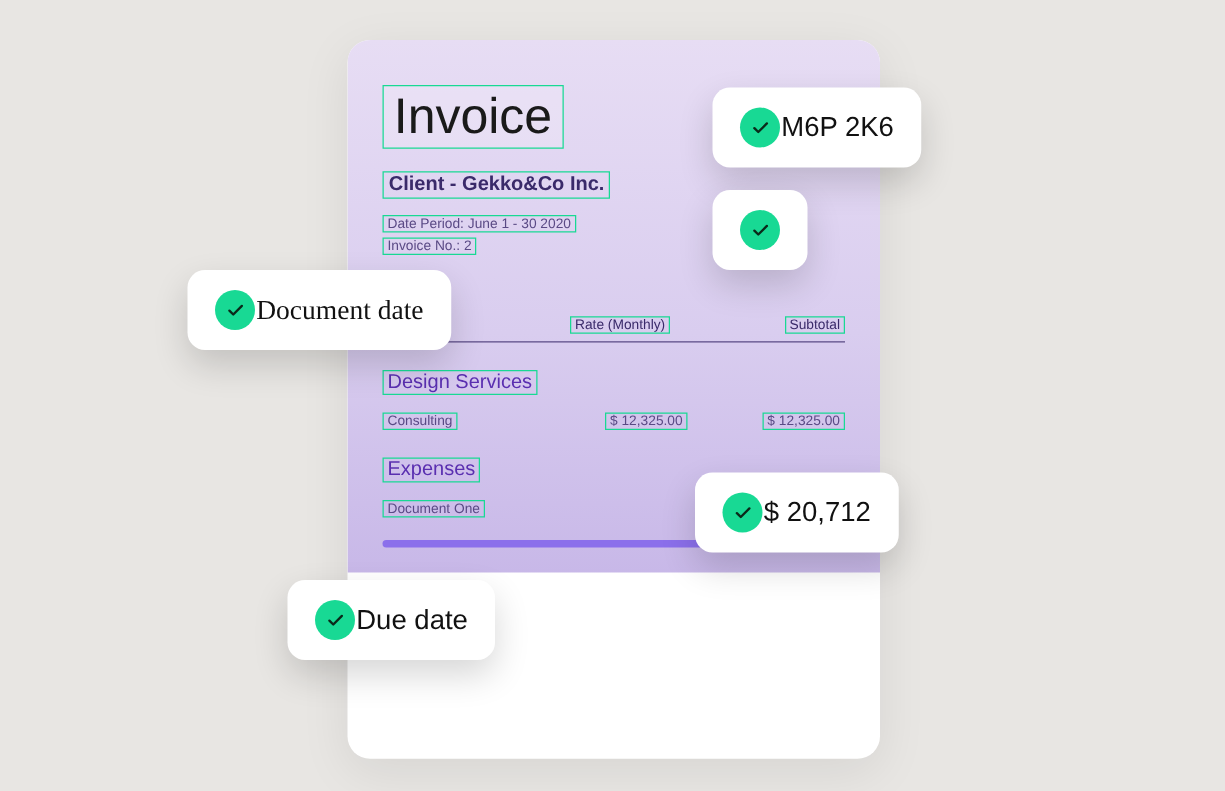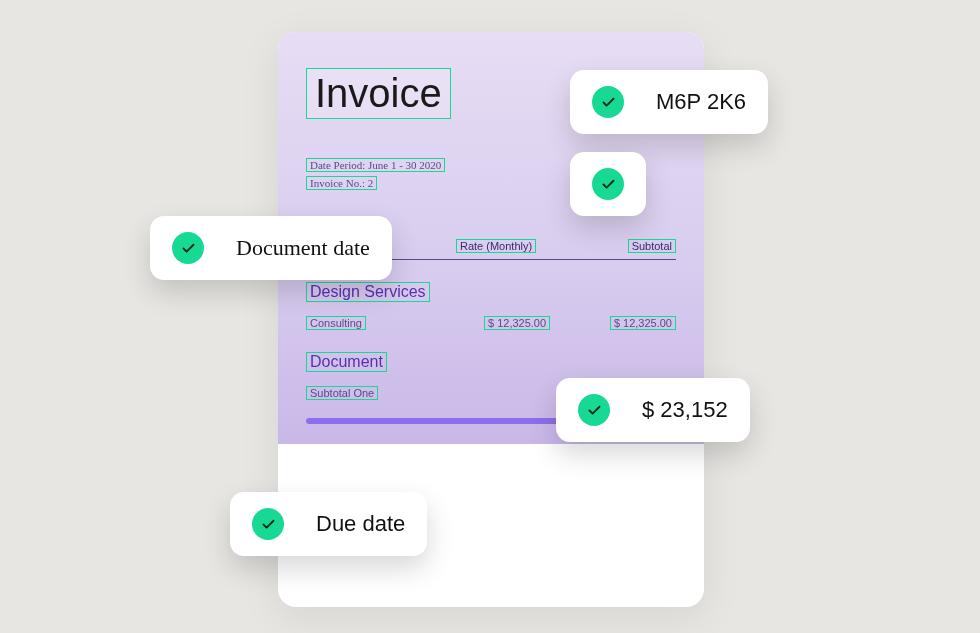--- a/index.html
+++ b/index.html
@@ -50,21 +50,20 @@
       padding: 1px 4px;
       margin-bottom: 10px;
     }
     .meta-row {
       font-size: 11px;
       color: #5a4a85;
       border: 1px solid #18d994;
       display: inline-block;
       padding: 0px 3px;
       margin-bottom: 0;
-      font-family: Liberation Serif, serif;
     }
     .table-head {
       display: flex;
       justify-content: flex-start;
       border-bottom: 1px solid #5a4a85;
       padding-bottom: 6px;
       margin-top: 48px;
       font-size: 11px;
       color: #3a2a6a;
     }
@@ -145,21 +144,21 @@
 
     
     .chip {
       position: absolute;
       background: #ffffff;
       border-radius: 14px;
       box-shadow: 0 12px 28px rgba(0,0,0,0.16);
       display: flex;
       align-items: center;
       padding: 16px 22px;
-      gap: 32px;
+      gap: 1px;
     }
     .chip .check-icon {
       width: 32px;
       height: 32px;
       border-radius: 50%;
       background: #18d994;
       display: flex;
       align-items: center;
       justify-content: center;
       flex-shrink: 0;
@@ -172,49 +171,49 @@
       font-size: 22px;
       font-weight: 500;
       color: #111;
       white-space: nowrap;
     }
 
     .chip-docdate { left: 150px; top: 216px; font-family: Liberation Serif, serif; }
     .chip-m6p     { left: 570px; top: 70px; }
     .chip-gekko   { left: 570px; top: 152px; }
     .chip-amount  { left: 556px; top: 378px; }
-    .chip-duedate { left: 230px; top: 492px; }
+    .chip-duedate { left: 230px; top: 464px; }
   </style>
 </head>
 <body>
 
 <div class="invoice-card">
   <div class="invoice-header-area">
     <div class="invoice-title">Invoice</div><br>
-    <br>
+    <div class="client-line">Client - Gekko&amp;Co Inc.</div><br>
     <div class="meta-row">Date Period: June 1 - 30 2020</div><br>
     <div class="meta-row">Invoice No.: 2</div>
 
     <div class="table-head">
       <span class="col-rate">Rate (Monthly)</span>
       <span class="col-subtotal">Subtotal</span>
     </div>
 
     <div class="section-label">Design Services</div>
 
     <div class="line-item">
       <span class="li-name">Consulting</span>
       <span class="li-rate">$ 12,325.00</span>
       <span class="li-sub">$ 12,325.00</span>
     </div>
 
-    <div class="section-label">Document</div>
+    <div class="section-label">Expenses</div>
 
     <div class="line-item">
-      <span class="li-name">Subtotal One</span>
+      <span class="li-name">Document One</span>
     </div>
 
     <div class="progress-bar"></div>
   </div>
 
 </div>
 
 <div class="chip chip-m6p">
   <span class="check-icon">
     <svg viewBox="0 0 24 24" fill="none" stroke="#0a2a1a" stroke-width="3" stroke-linecap="round" stroke-linejoin="round">
@@ -240,21 +239,21 @@
   </span>
   <span class="chip-text">Document date</span>
 </div>
 
 <div class="chip chip-amount">
   <span class="check-icon">
     <svg viewBox="0 0 24 24" fill="none" stroke="#0a2a1a" stroke-width="3" stroke-linecap="round" stroke-linejoin="round">
         <polyline points="20 6 9 17 4 12"></polyline>
       </svg>
   </span>
-  <span class="chip-text">$ 23,152</span>
+  <span class="chip-text">$ 20,712</span>
 </div>
 
 <div class="chip chip-duedate">
   <span class="check-icon">
     <svg viewBox="0 0 24 24" fill="none" stroke="#0a2a1a" stroke-width="3" stroke-linecap="round" stroke-linejoin="round">
         <polyline points="20 6 9 17 4 12"></polyline>
       </svg>
   </span>
   <span class="chip-text">Due date</span>
 </div>

